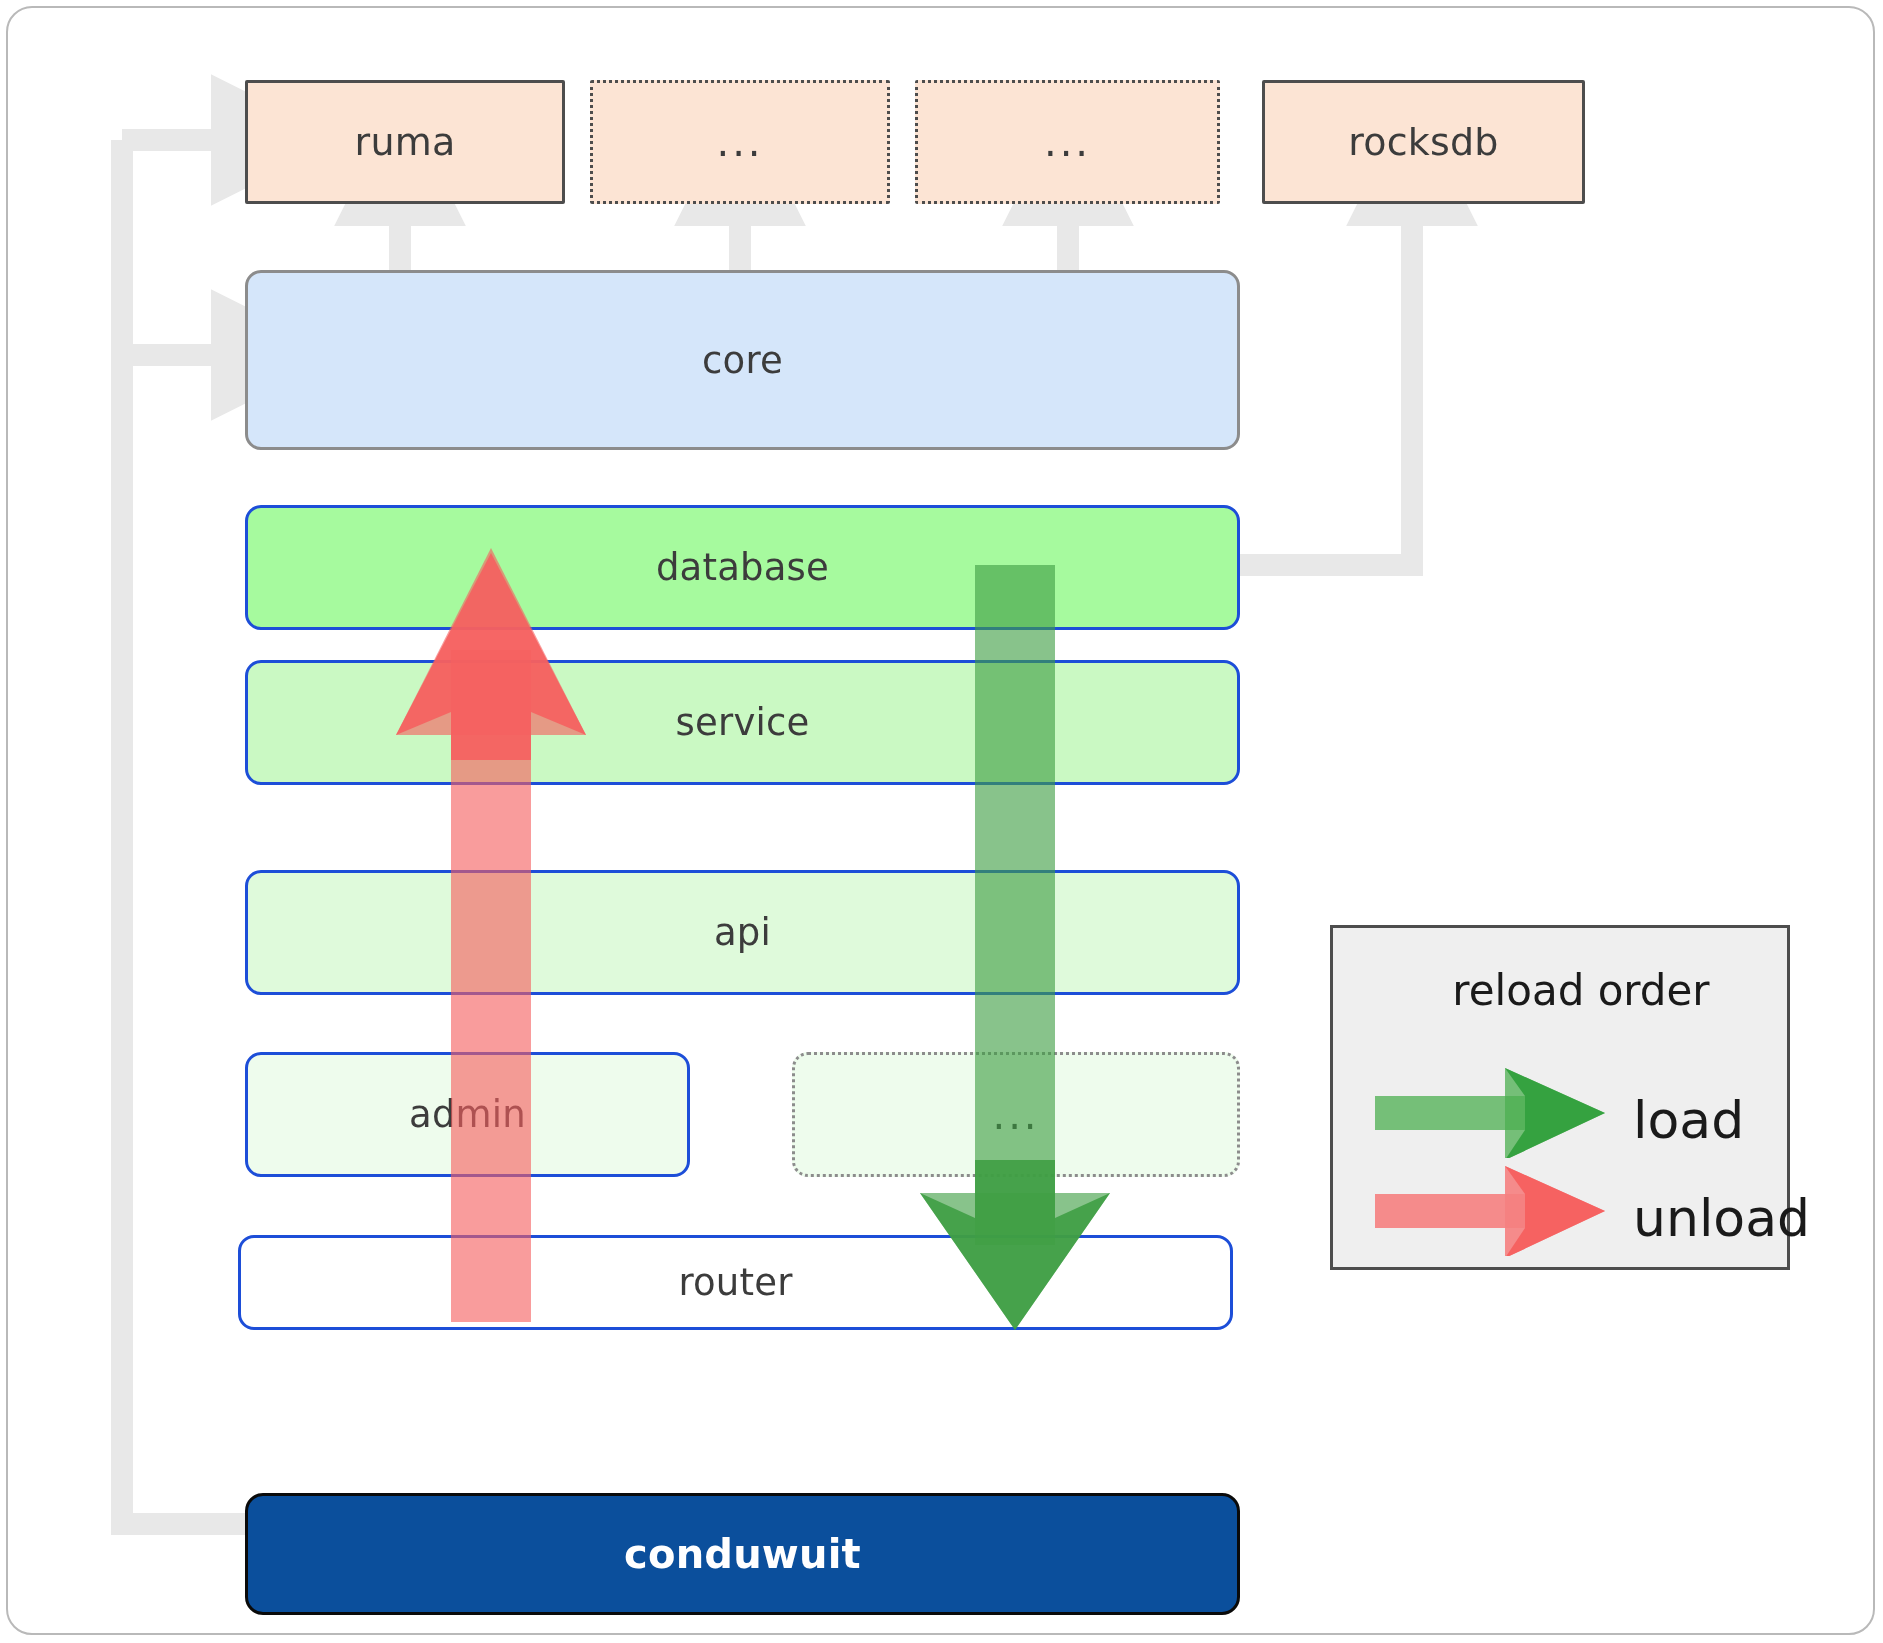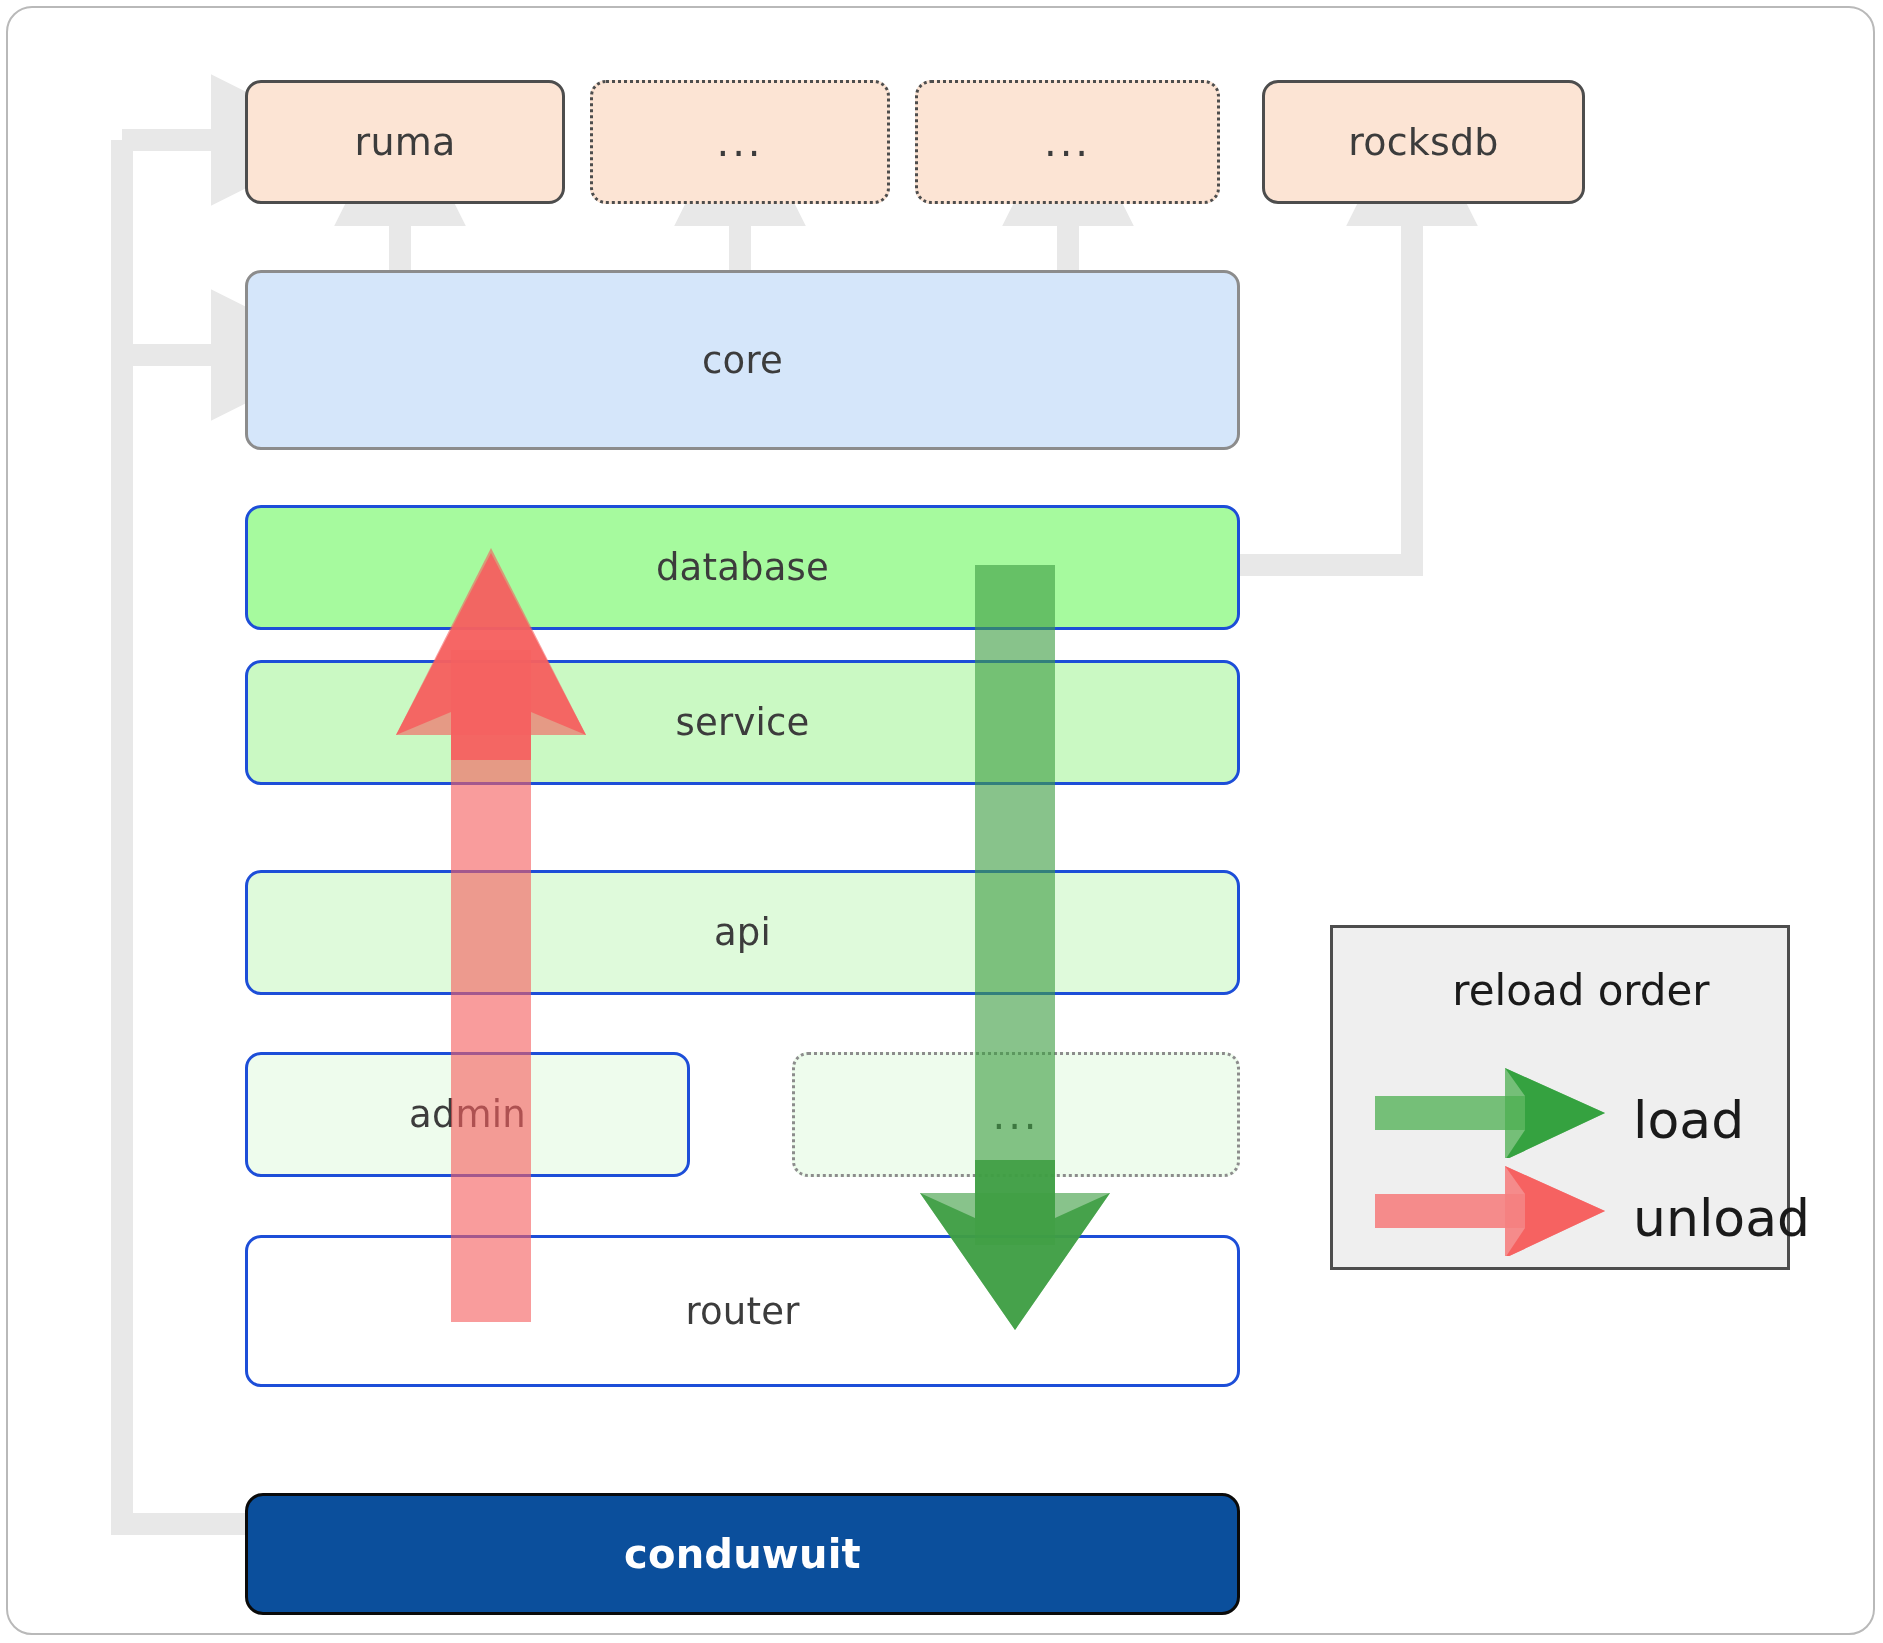--- a/index.html
+++ b/index.html
@@ -37,21 +37,21 @@
     border-radius: 14px;
     color: #3c3c3c;
     font-size: 37px;
     line-height: 1;
     letter-spacing: 0.2px;
     z-index: 6;
   }
   .node.dep {
     background: #fce4d4;
     border: 3px solid #4d4d4d;
-    border-radius: 16px;
+    border-radius: 2px;
     font-size: 38px;
   }
   .node.dep.dotted {
     border: 3px dotted #4d4d4d;
   }
   .node.core {
     background: #d5e6fa;
     border: 3px solid #8c8c8c;
     border-radius: 16px;
   }
@@ -201,21 +201,21 @@
   </div>
 
   <div class="node layer" style="left:245px; top:1052px; width:445px; height:125px; background:#eefced;">
     <span>admin</span>
   </div>
 
   <div class="node layer dotted" style="left:792px; top:1052px; width:448px; height:125px; background:#eefced;">
     <span class="ellipsis">...</span>
   </div>
 
-  <div class="node layer" style="left:245px; top:1235px; width:995px; height:152px; background:#ffffff;">
+  <div class="node layer" style="left:238px; top:1235px; width:995px; height:95px; background:#ffffff;">
     <span>router</span>
   </div>
 
   <div class="node app" style="left:245px; top:1460px; width:995px; height:122px;">
     <span>conduwuit</span>
   </div>
 
   <svg id="reload-arrows" viewBox="0 0 1883 1643" preserveAspectRatio="none">
 
     <g opacity="1">

